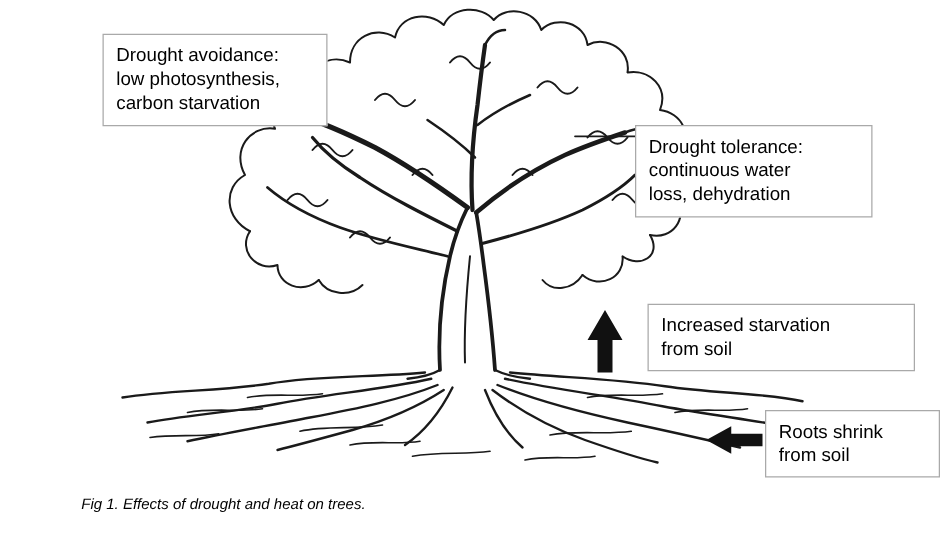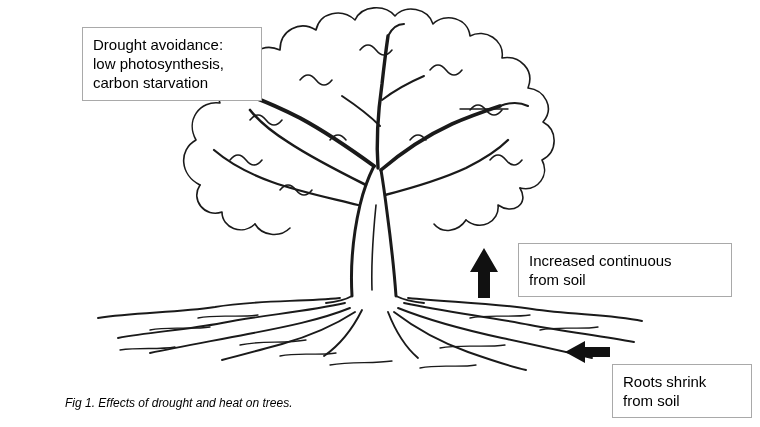--- a/index.html
+++ b/index.html
@@ -20,21 +20,21 @@
     font-size:15px;
     line-height:1.28;
     white-space:pre-line;
     box-shadow:0 0 0 0 transparent;
     z-index:2;
   }
   .co-avoidance{left:82px;top:27px;width:158px;}
   .co-heat{left:30px;top:118px;width:150px;}
   .co-tolerance{left:508px;top:100px;width:168px;}
   .co-evap{left:518px;top:243px;width:192px;}
-  .co-roots{left:612px;top:328px;width:118px;margin-top:36px;}
+  .co-roots{left:612px;top:328px;width:118px;}
   .caption{
     position:absolute;left:65px;top:396px;
     font-size:12px;line-height:1.2;z-index:2;font-style:italic;
   }
 </style>
 </head>
 <body>
 
 <div class="stage">
 
@@ -113,21 +113,24 @@
     <g fill="#111" stroke="none">
       <polygon points="565,352 585,341 585,347 610,347 610,357 585,357 585,363"></polygon>
     </g>
   </svg>
 
   <div class="callout co-avoidance">Drought avoidance:
 low photosynthesis,
 carbon starvation</div>
 
 
+  <div class="callout co-tolerance">Drought tolerance:
+continuous water
+loss, dehydration</div>
 
-  <div class="callout co-evap">Increased continuous
+  <div class="callout co-evap">Increased starvation
 from soil</div>
 
   <div class="callout co-roots">Roots shrink
 from soil</div>
 
   <div class="caption">Fig 1. Effects of drought and heat on trees.</div>
 </div>
 
 </body></html>

